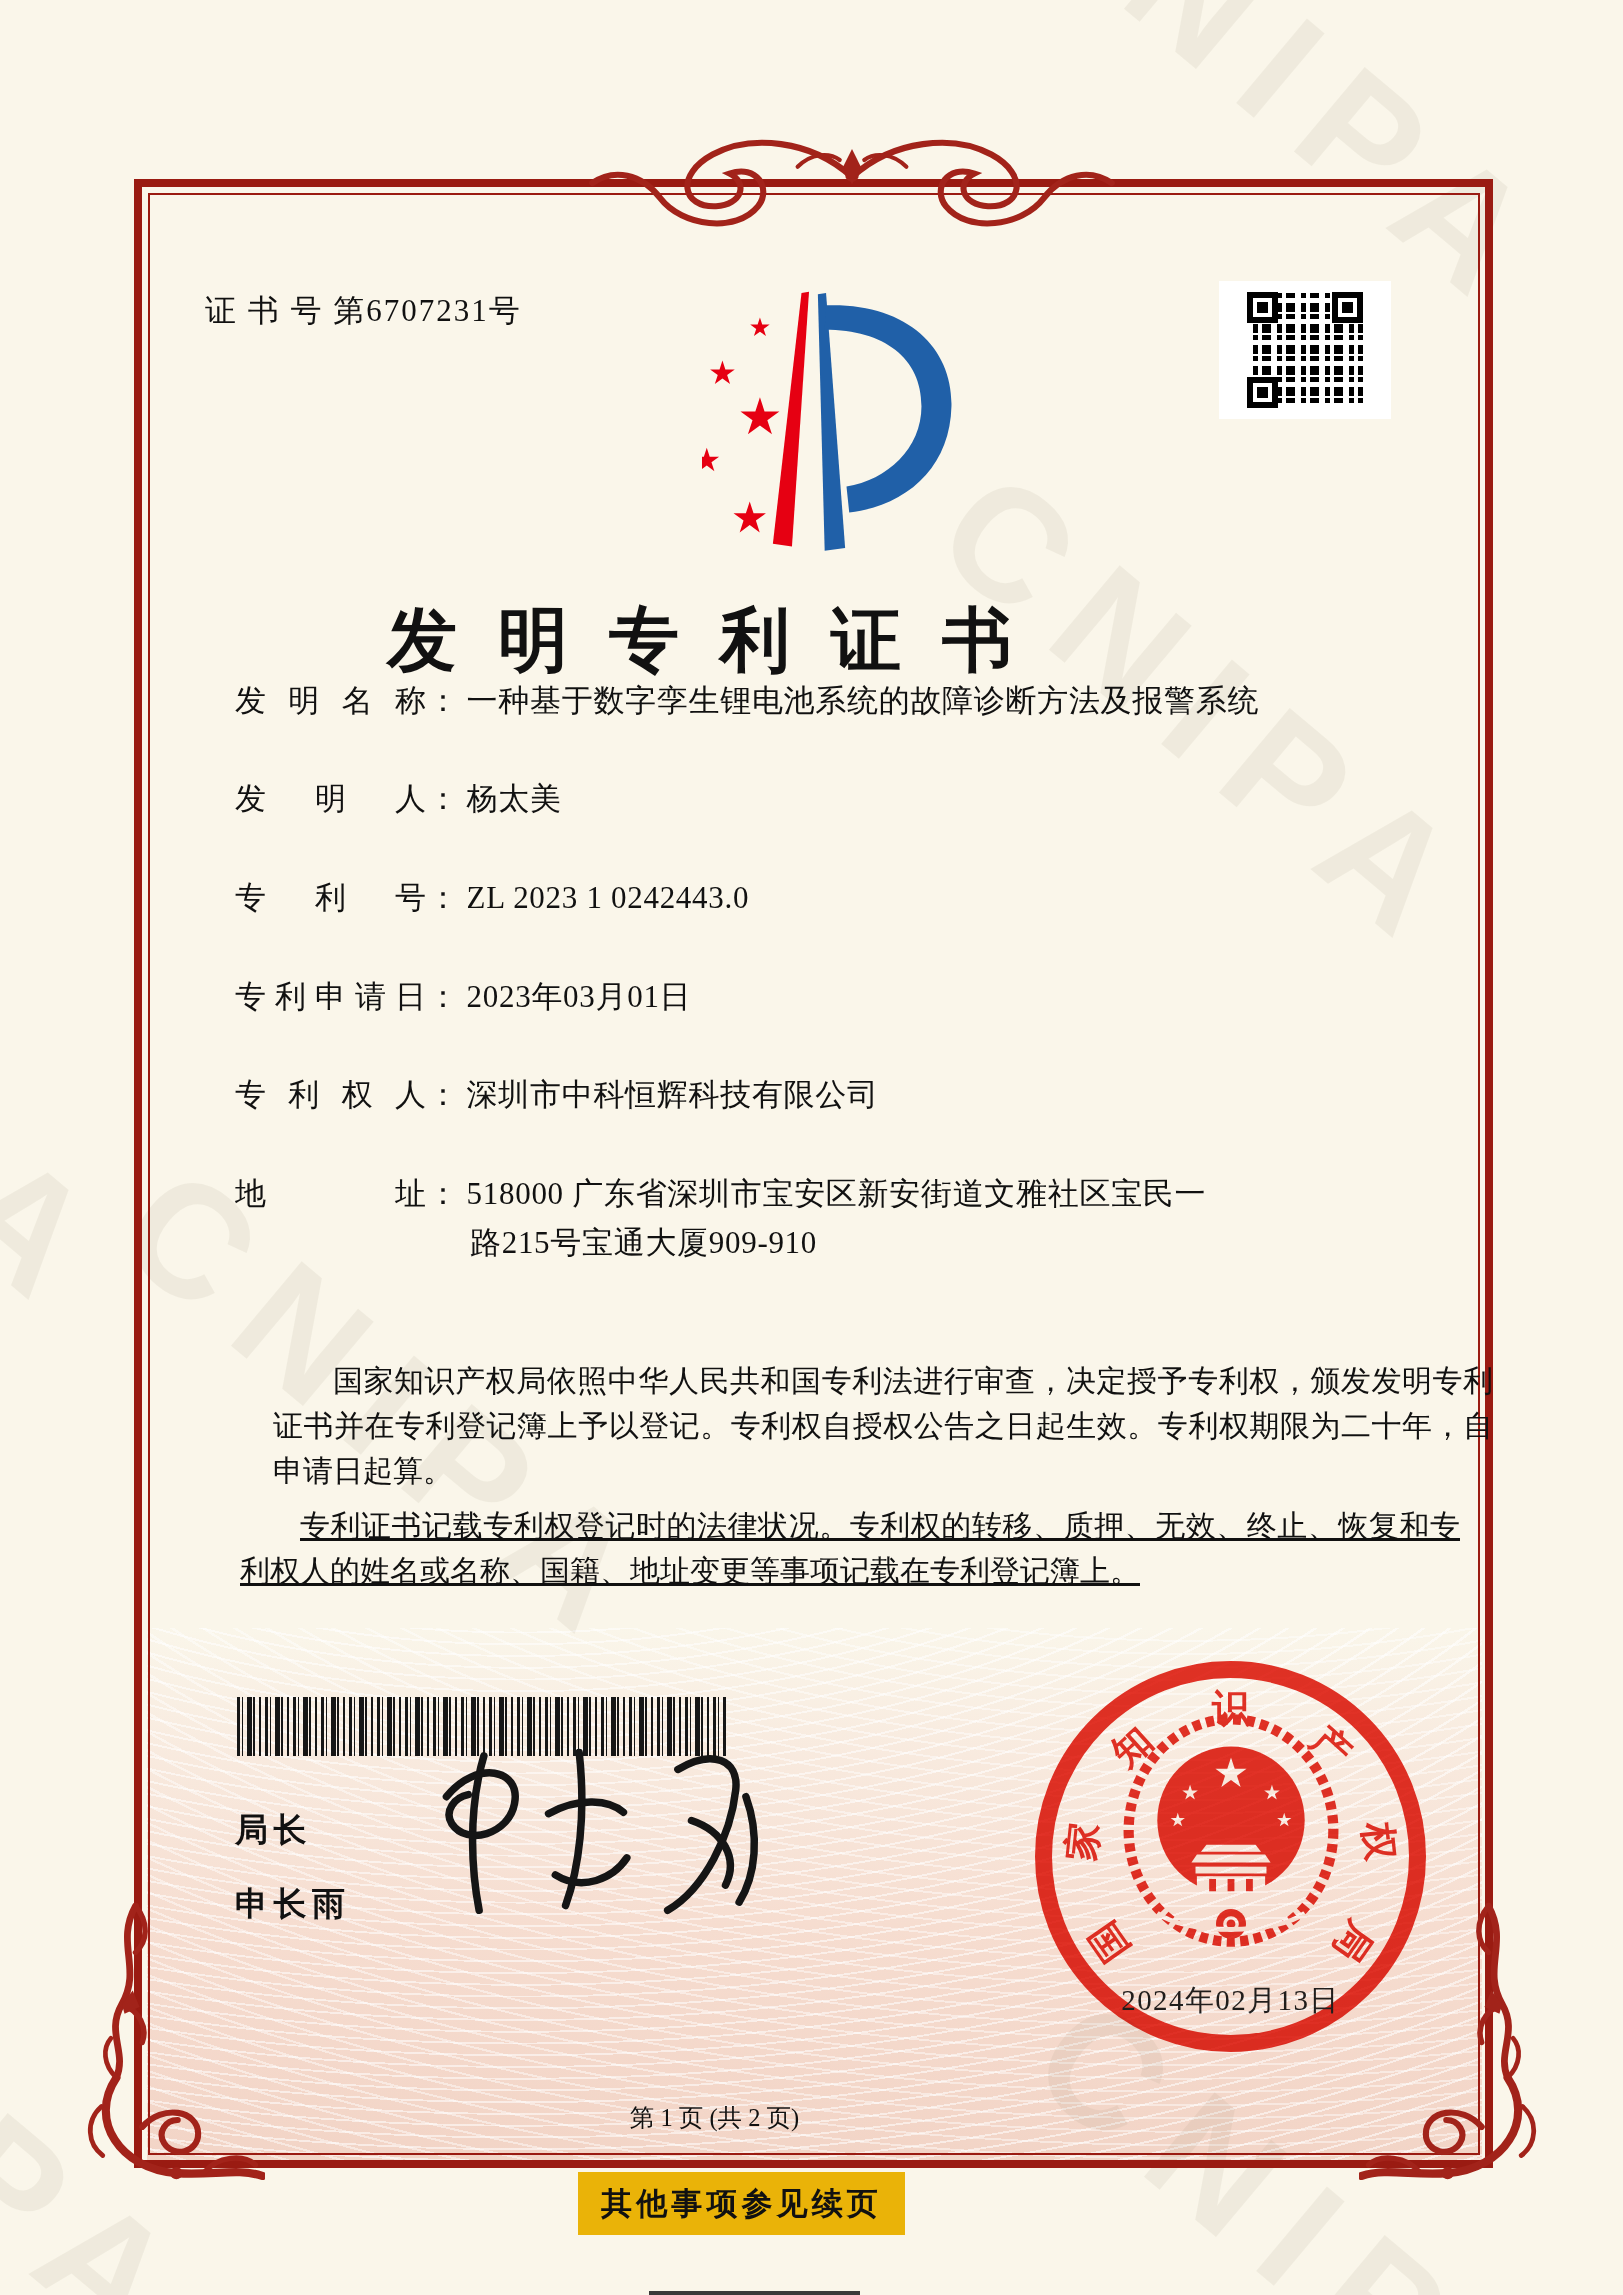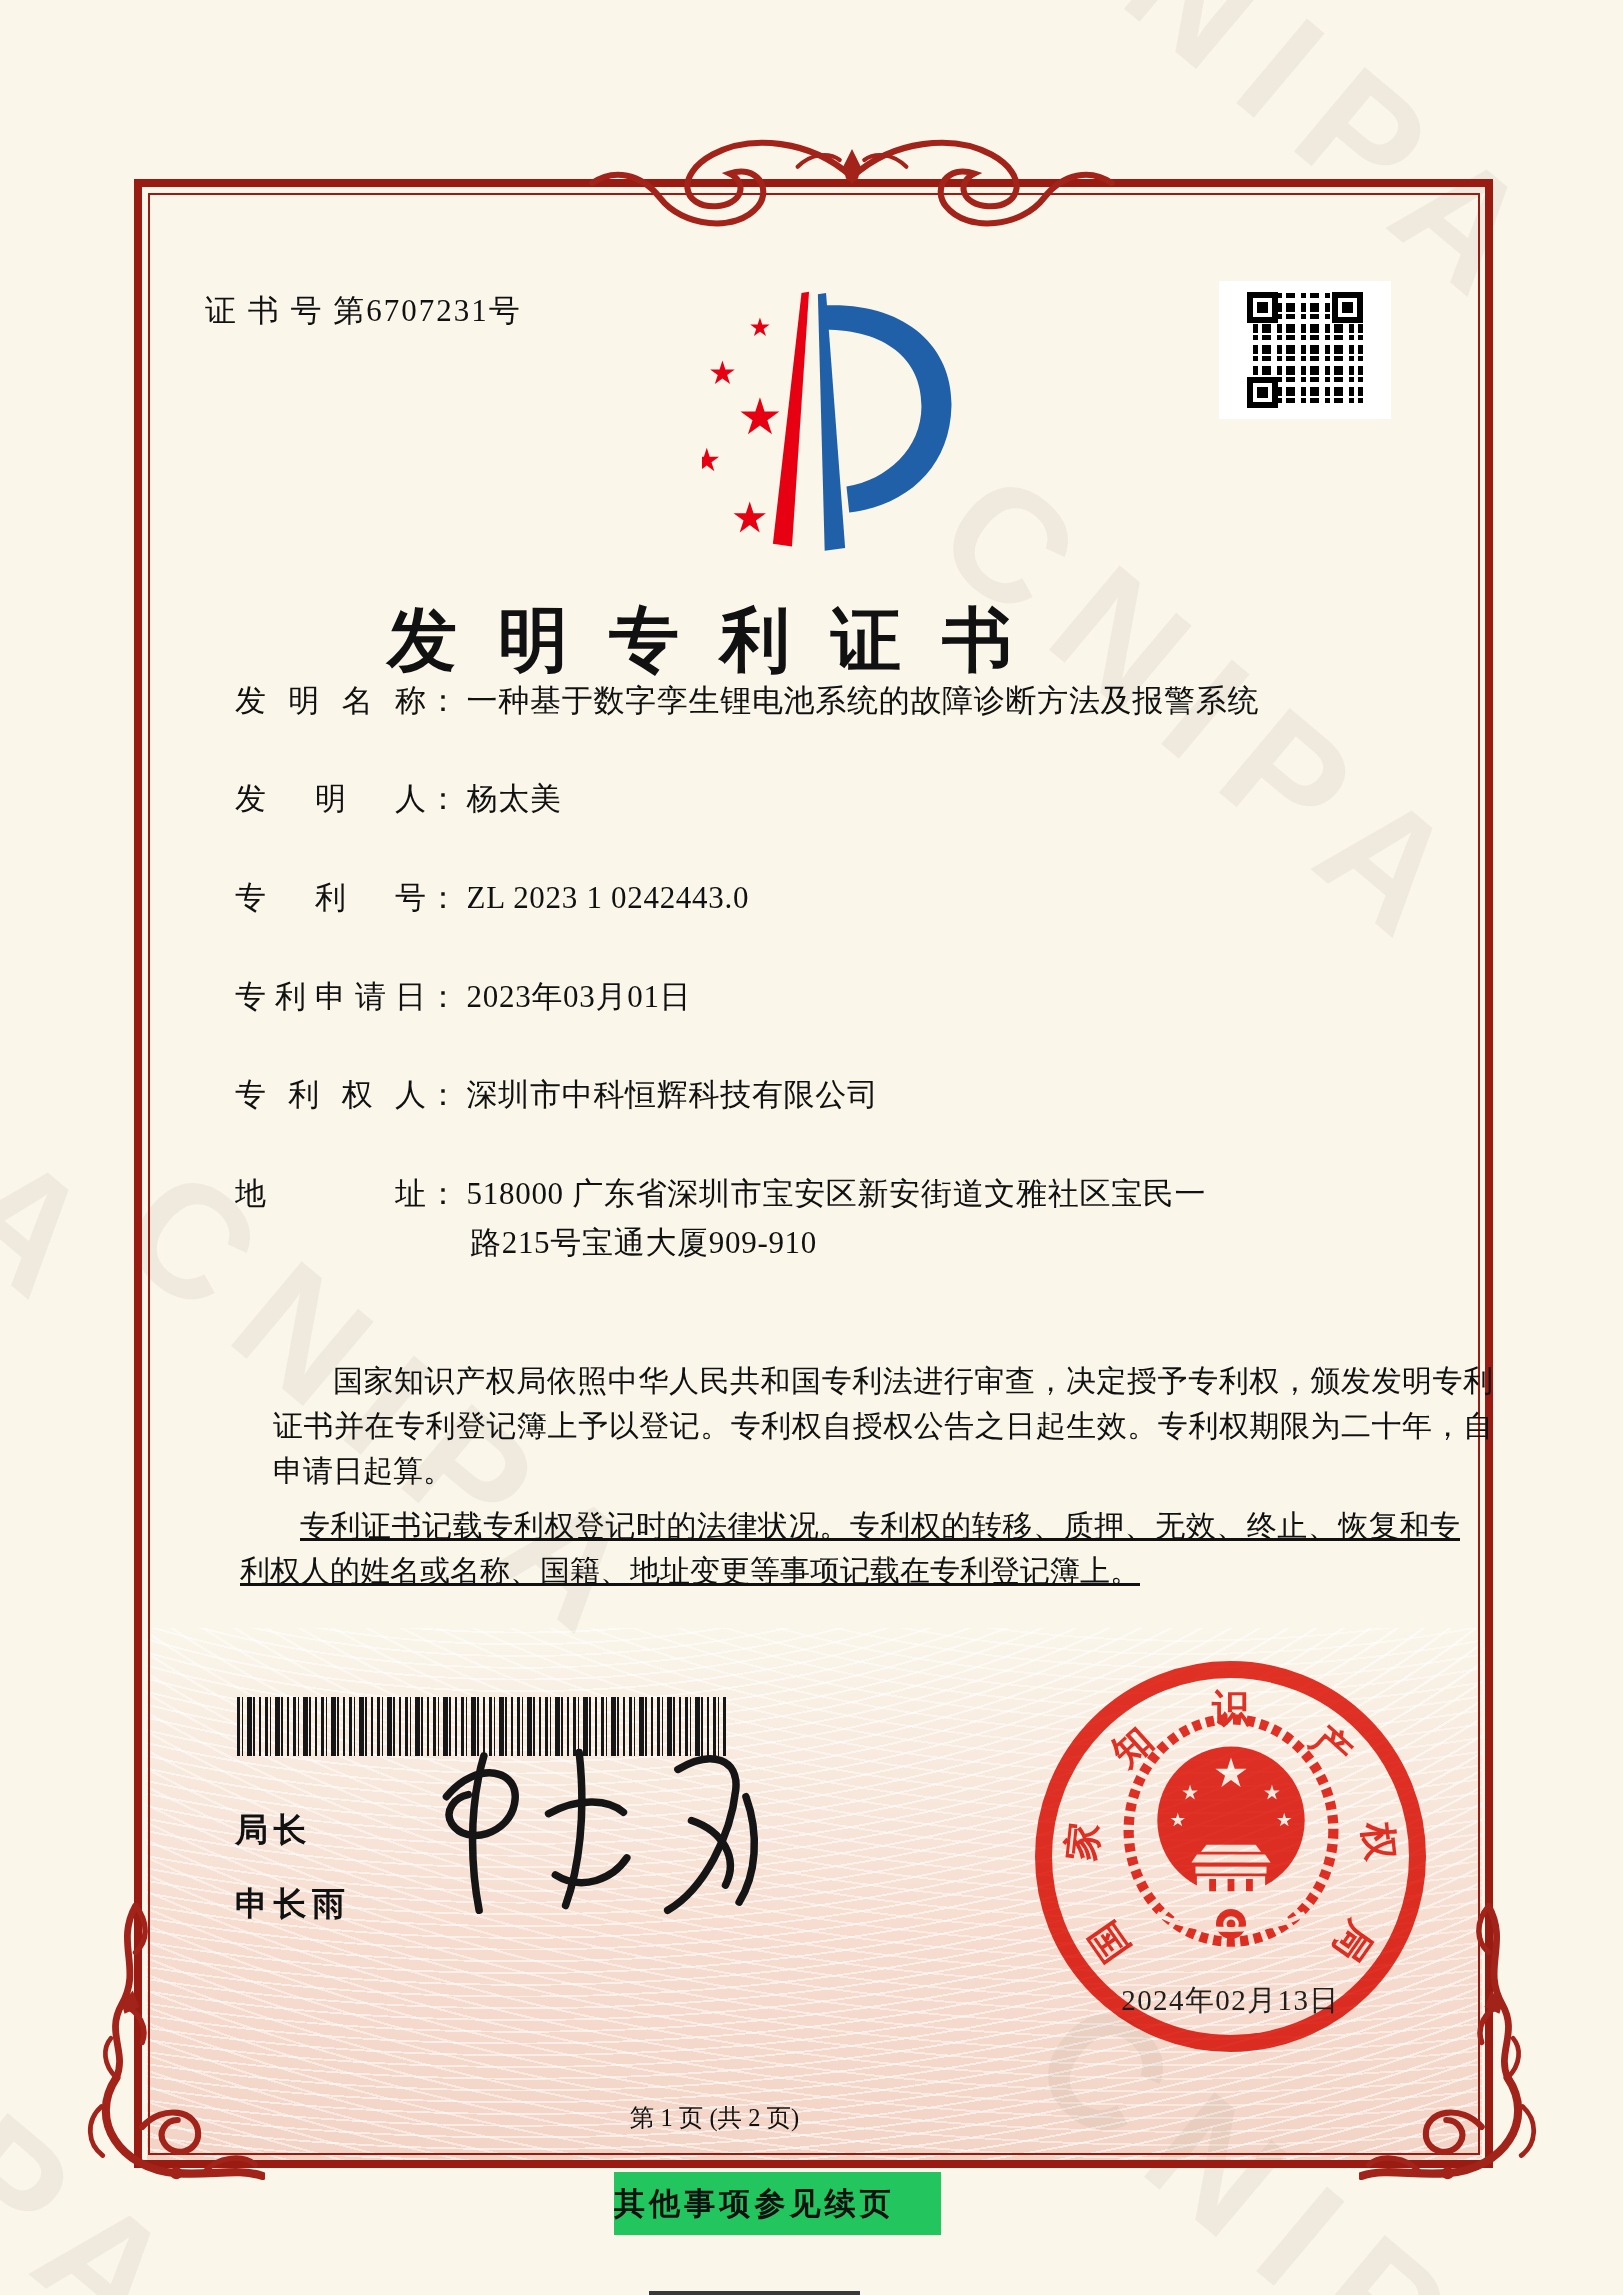--- a/index.html
+++ b/index.html
@@ -68,22 +68,22 @@
     background-image:
       repeating-linear-gradient(0deg,#fff 0 4.8px,rgba(255,255,255,0) 4.8px 9.5px,#fff 9.5px 12.3px,rgba(255,255,255,0) 12.3px 21px),
       repeating-linear-gradient(90deg,#fff 0 6.1px,rgba(255,255,255,0) 6.1px 11px,#fff 11px 15px,rgba(255,255,255,0) 15px 24px);
     background-blend-mode:screen;}
   .qrf{position:absolute;width:19px;height:19px;border:6.8px solid #000;background:#fff;}
   .qrf::after{content:"";position:absolute;left:4.1px;top:4.1px;width:11px;height:11px;background:#000;}
   #qrf-tl{left:0;top:0;} #qrf-tr{right:0;top:0;} #qrf-bl{left:0;bottom:0;}
 
   #page-info{left:134px;top:2101px;width:1161px;text-align:center;font-size:24.5px;z-index:5;}
 
-  #cont-box{left:614px;top:2172px;width:327px;height:63px;background:#22c55e;z-index:5;
-            text-align:left;line-height:63px;font-size:31px;letter-spacing:4.1px;font-weight:700;}
+  #cont-box{left:578px;top:2172px;width:327px;height:63px;background:#eab308;z-index:5;
+            text-align:center;line-height:63px;font-size:31px;letter-spacing:4.1px;font-weight:700;}
 
   #edge-artifact{left:649px;top:2291px;width:211px;height:4.8px;background:#3a3a3a;z-index:5;}
 </style>
 </head>
 <body>
 
 <div id="stage">
 
   <svg width="0" height="0" style="position:absolute">
       <defs>

